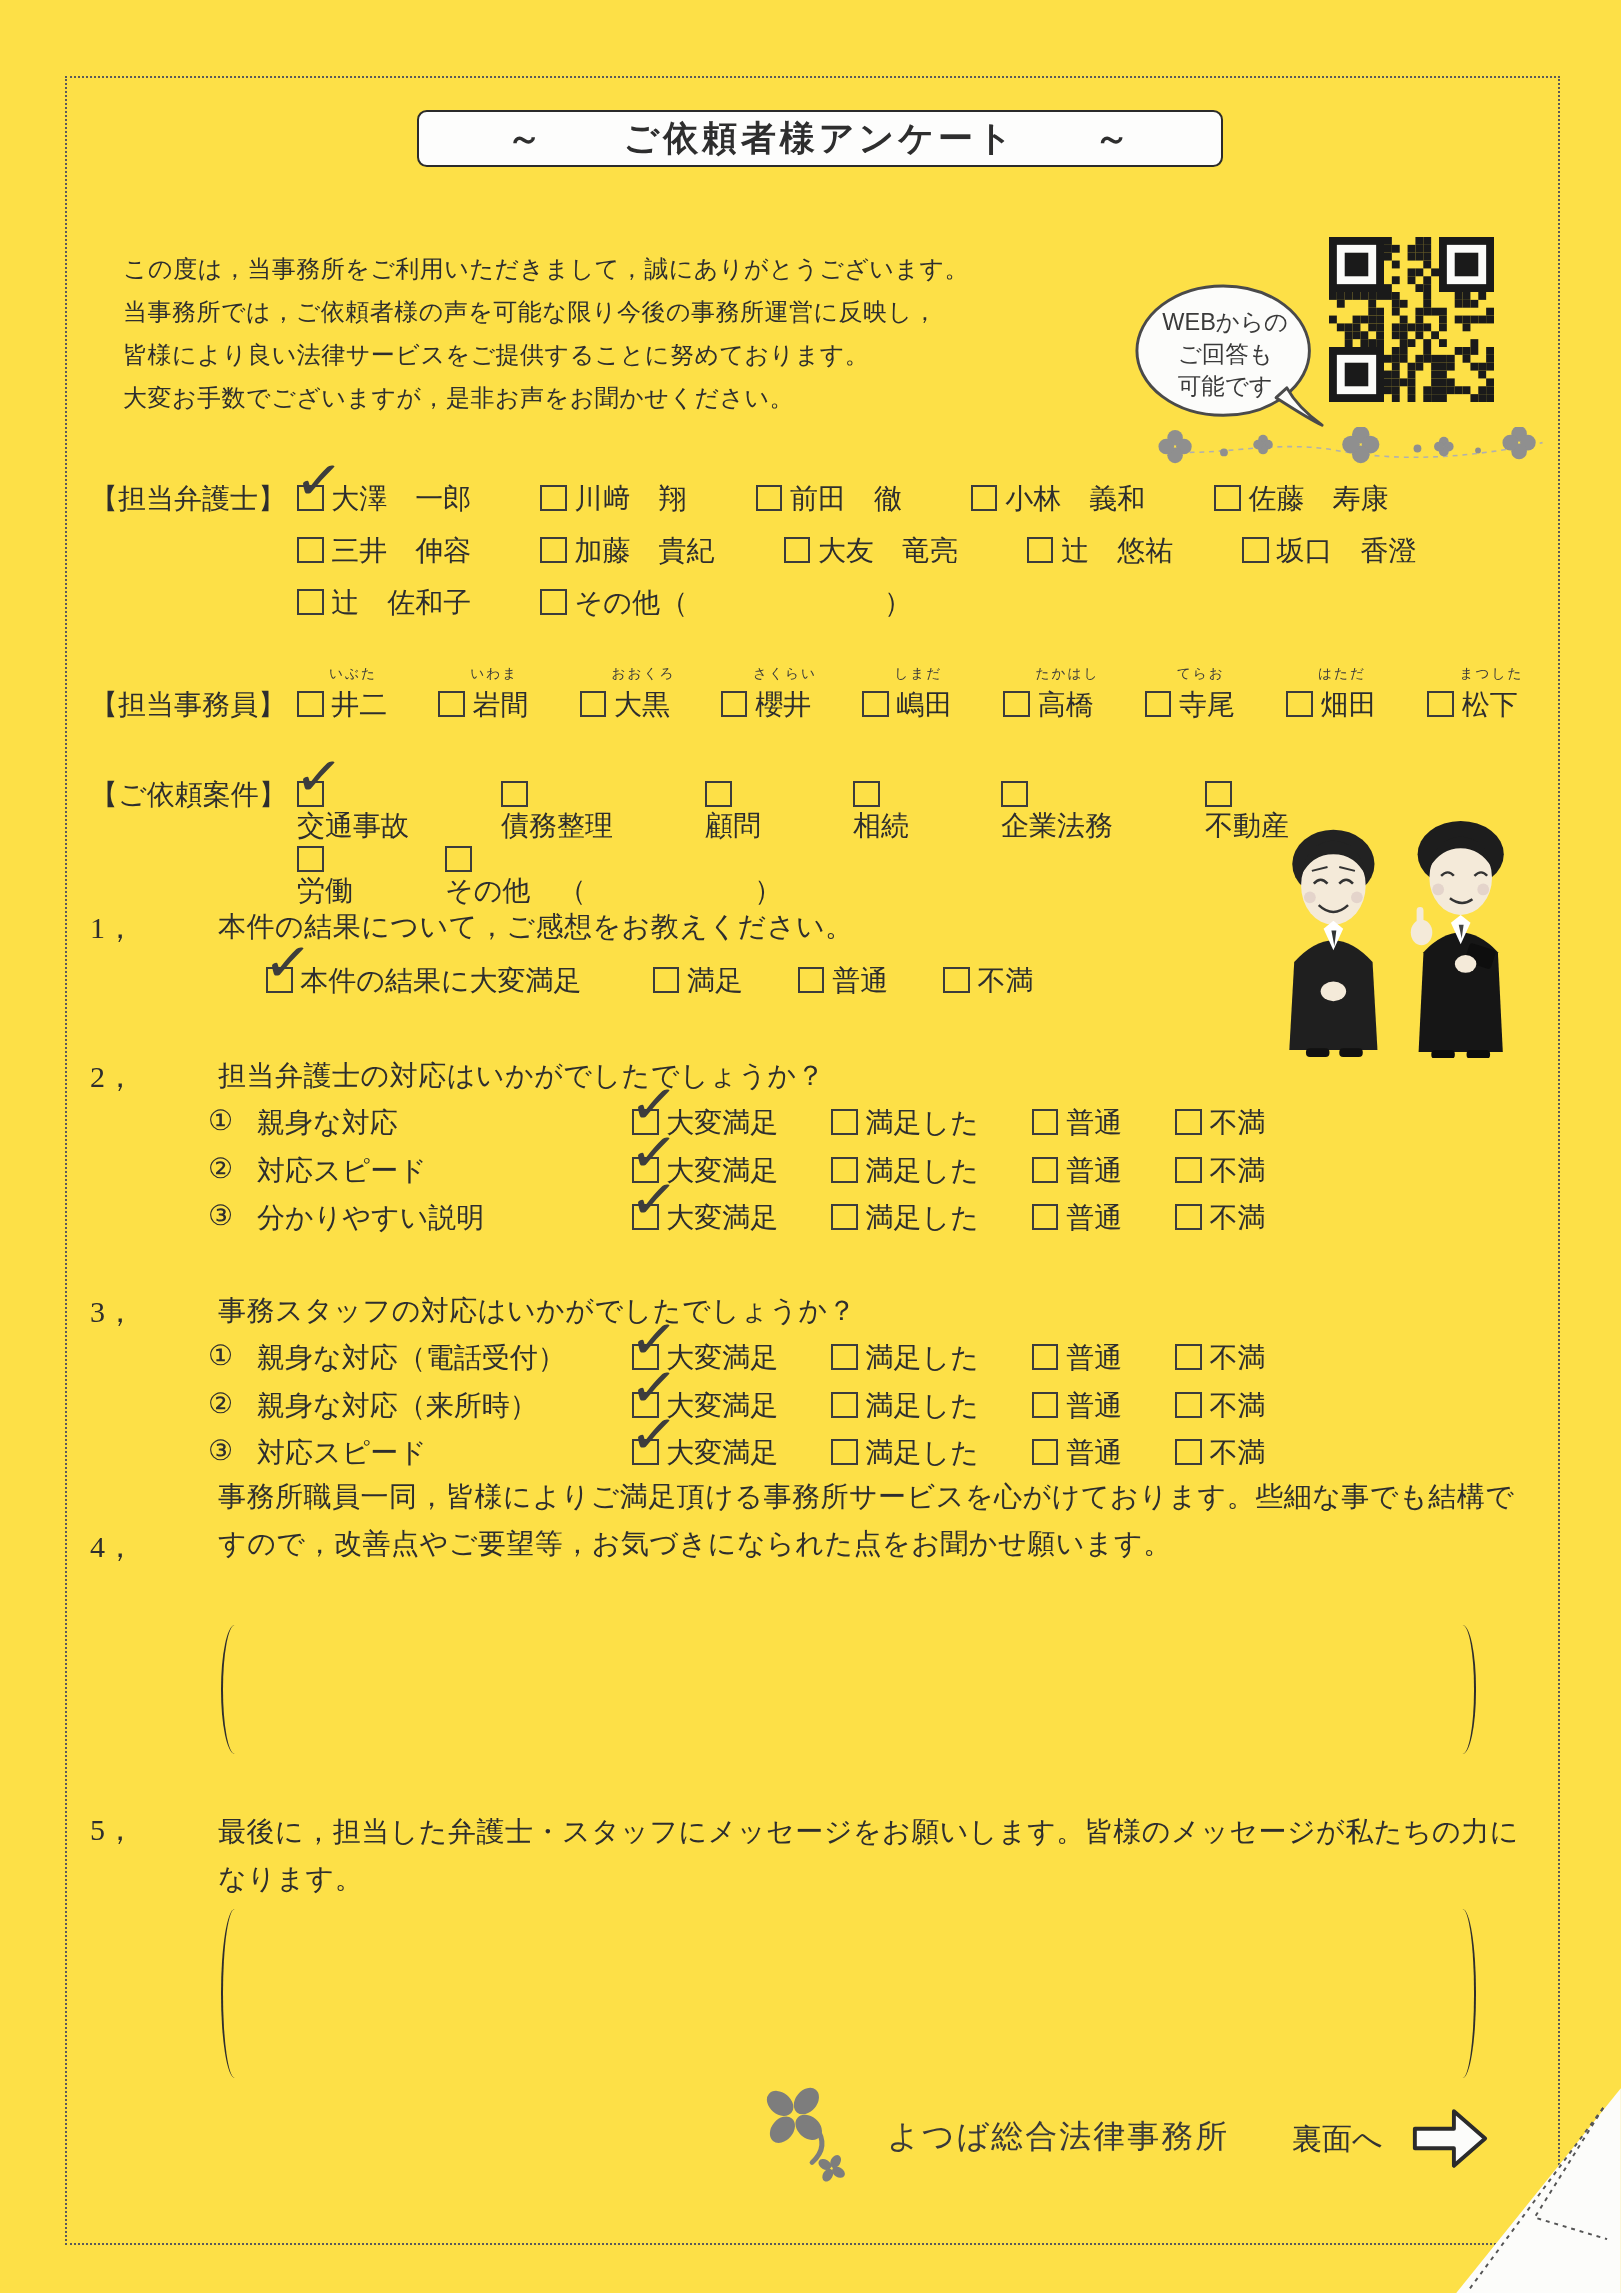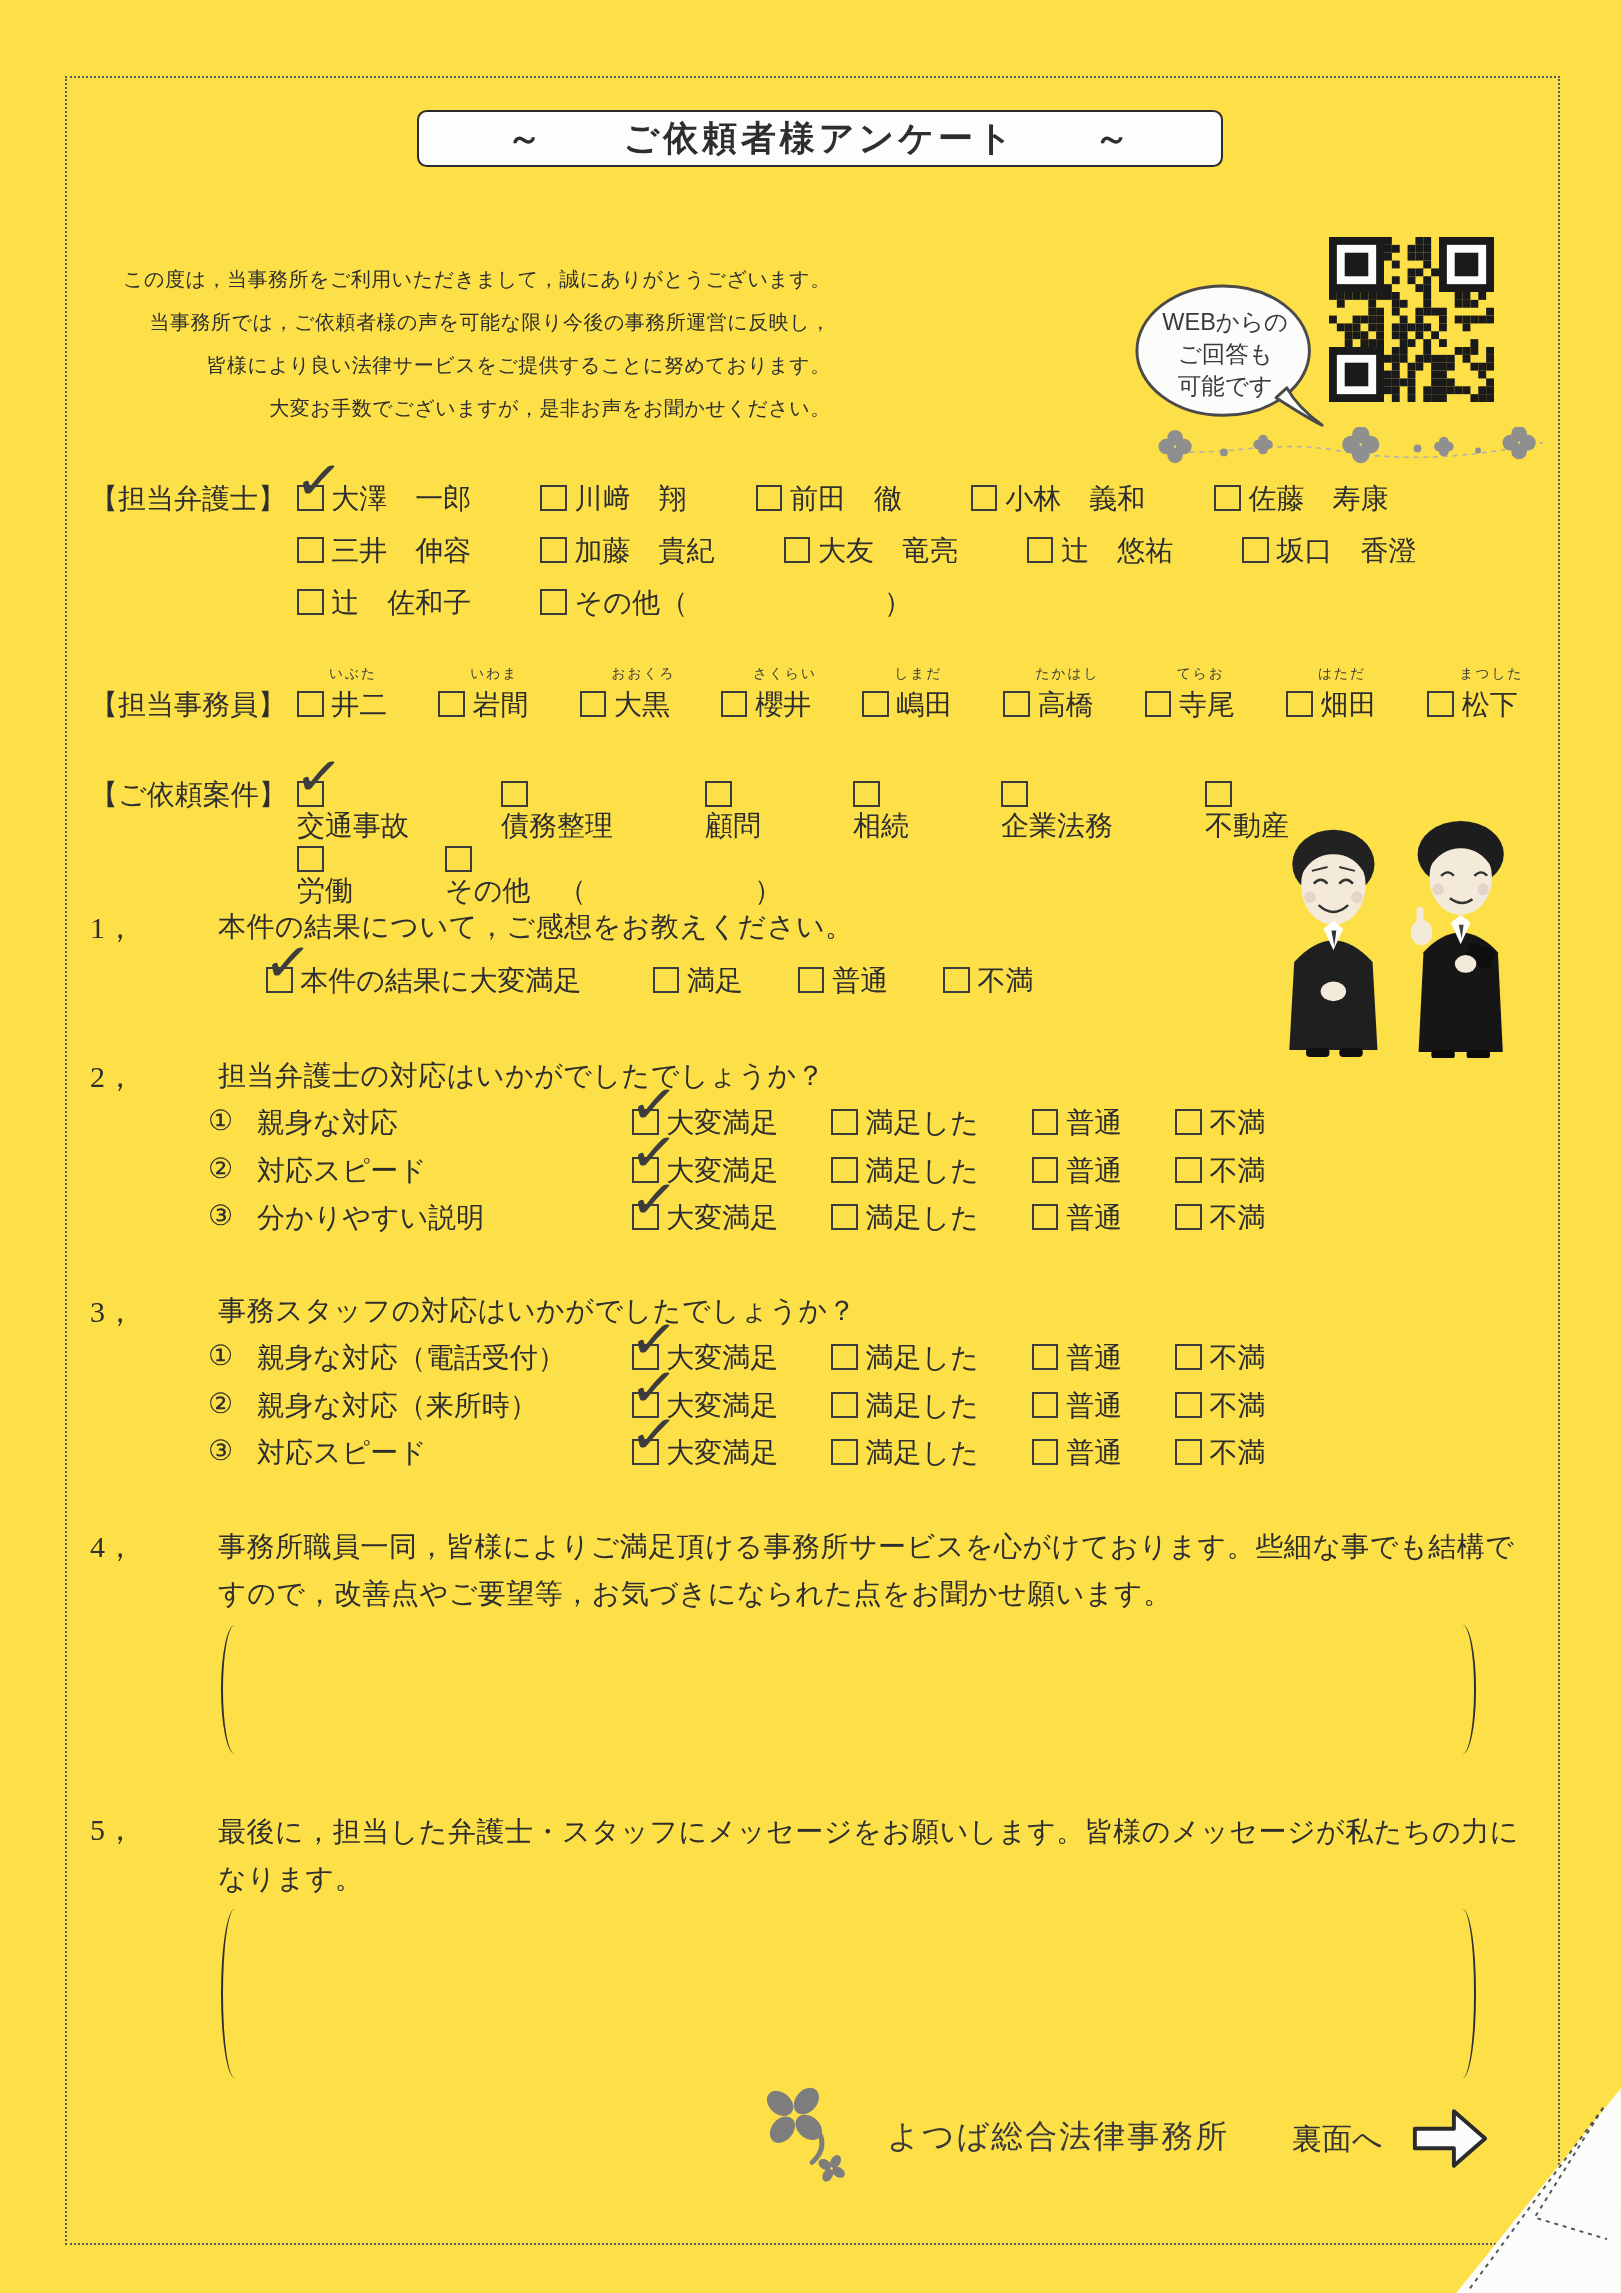--- a/index.html
+++ b/index.html
@@ -2,21 +2,21 @@
 <html><head>
 <meta charset="utf-8">
 <style>
   html,body{margin:0;padding:0;background:#d9d9d9;}
   .page{position:relative;width:1621px;height:2294px;background:#fde047;overflow:hidden;
         font-family:"Liberation Serif","DejaVu Serif",serif;color:#2e2e2e;}
   .frame{position:absolute;left:65px;top:76px;right:61px;bottom:49px;border:2px dotted #5a5a5a;}
   .title-box{position:absolute;left:417px;top:110px;width:802px;height:53px;border:2px solid #2b2b2b;
              border-radius:9.8px;background:#fdfdfc;display:flex;align-items:center;justify-content:center;
              font-size:35px;font-weight:bold;letter-spacing:3.9px;}
-  .intro{position:absolute;left:123px;top:258px;font-size:20px;line-height:43px;letter-spacing:0.5px;white-space:nowrap;text-align:right;}
+  .intro{position:absolute;left:123px;top:248px;font-size:24px;line-height:43px;letter-spacing:0.5px;white-space:nowrap;}
   .sec-label{position:absolute;left:90px;font-size:28px;white-space:nowrap;}
   .hrow{position:absolute;display:flex;align-items:center;font-size:28px;white-space:nowrap;}
   .cb-item{display:inline-flex;align-items:flex-start;white-space:nowrap;}
   .attorney-row .cb-item{margin-right:69px;}
   .clerk-row .cb-item{margin-right:51px;}
   .case-row .cb-item{margin-right:92px;flex-direction:column;}
   .opt-row .cb-item{margin-right:55px;}
   .opt-row .cb-item:first-child{margin-right:71px;padding-left:20px;}
   .rate-row .cb-item{margin-right:53px;}
   .cb{flex:0 0 auto;width:22.5px;height:22.5px;border:2px solid #3c3c3c;margin:4.9px 7.8px 0 0;position:relative;background:transparent;}
@@ -687,21 +687,21 @@
       </span>
 
       <span class="cb-item">
         <span class="cb"></span>
         <span>不満</span>
       </span>
 
   </div>
 
   <div class="q-num" style="top:1527px">4，</div>
-  <div class="q-lines" style="top:1523px">
+  <div class="q-lines" style="top:1473px">
 
       <div>事務所職員一同，皆様によりご満足頂ける事務所サービスを心がけております。些細な事でも結構で</div>
 
       <div>すので，改善点やご要望等，お気づきになられた点をお聞かせ願います。</div>
 
   </div>
   <div class="answer-area" style="left:221px;top:1625px;width:1255px;height:129px">
     <span class="paren paren-l"></span>
     <span class="paren paren-r"></span>
   </div>

